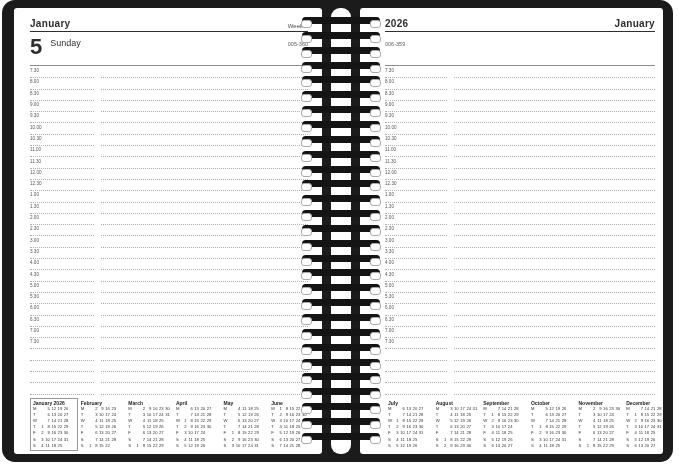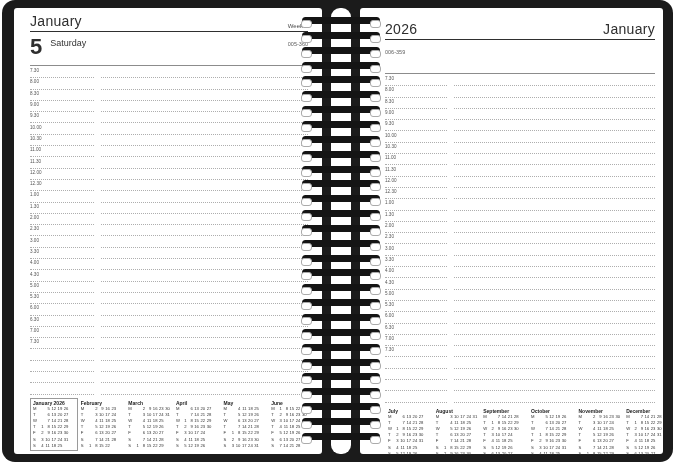--- a/index.html
+++ b/index.html
@@ -1,25 +1,25 @@
 <!DOCTYPE html>
 <html><head>
 <meta charset="utf-8">
 <style>
   html,body{margin:0;padding:0;background:#ffffff;}
   .scene{position:relative;width:679px;height:464px;background:#ffffff;overflow:hidden;
          font-family:"Liberation Sans", sans-serif;color:#2e2e2e;}
   .cover{position:absolute;left:2px;top:0px;width:671px;height:462px;background:#1b1b1b;border-radius:13px;}
   .page{position:absolute;top:8px;height:446px;background:#ffffff;border-radius:3px;box-sizing:border-box;}
   .page-left{left:14px;width:308px;padding:5px 14px 0 16px;}
-  .page-right{left:360px;width:303px;padding:13px 8px 0 25px;}
+  .page-right{left:360px;width:303px;padding:5px 8px 0 25px;}
   .spine-slot{position:absolute;left:331px;top:8px;width:20px;height:446px;background:#ffffff;border-radius:9px;}
   
   .hrow1{height:16px;display:flex;align-items:flex-end;justify-content:space-between;}
-  .month{font-size:14px;font-weight:400;letter-spacing:.3px;margin-top:40px;}
+  .month{font-size:10px;font-weight:700;letter-spacing:.3px;margin-top:40px;}
   .small{font-size:6px;color:#4a4a4a;}
   .rule{width:100%;}
   .rule.dark{border-top:1.8px solid #2f2f2f;margin-top:2px;}
   .rule.mid{border-top:1px solid #8c8c8c;}
   .hrow2{height:31px;display:flex;align-items:flex-start;padding-top:2px;}
   .bignum{font-size:22px;font-weight:700;line-height:25px;}
   .dayname{font-size:9px;color:#333;margin-top:4px;}
   .page-left .dayname{margin-left:8px;}
   .daycode{font-size:5.5px;color:#606060;margin-top:7px;}
   .page-left .daycode{margin-left:auto;}
@@ -56,21 +56,21 @@
 
   <div class="page page-left">
     <div>
       <div class="hrow1">
         <span class="month">January</span>
         <span class="small">Week 2</span>
       </div>
       <div class="rule dark"></div>
       <div class="hrow2">
         <span class="bignum">5</span>
-        <span class="dayname">Saturday</span>
+        <span class="dayname">Sunday</span>
         <span class="daycode">005-360</span>
       </div>
       <div class="rule mid"></div>
     </div>
     <div class="timegrid" id="tg-left">
         <div class="trow">
           <span class="tlabel">7.30</span>
           <span class="seg la"></span>
           <span class="seg rb"></span>
         </div>

